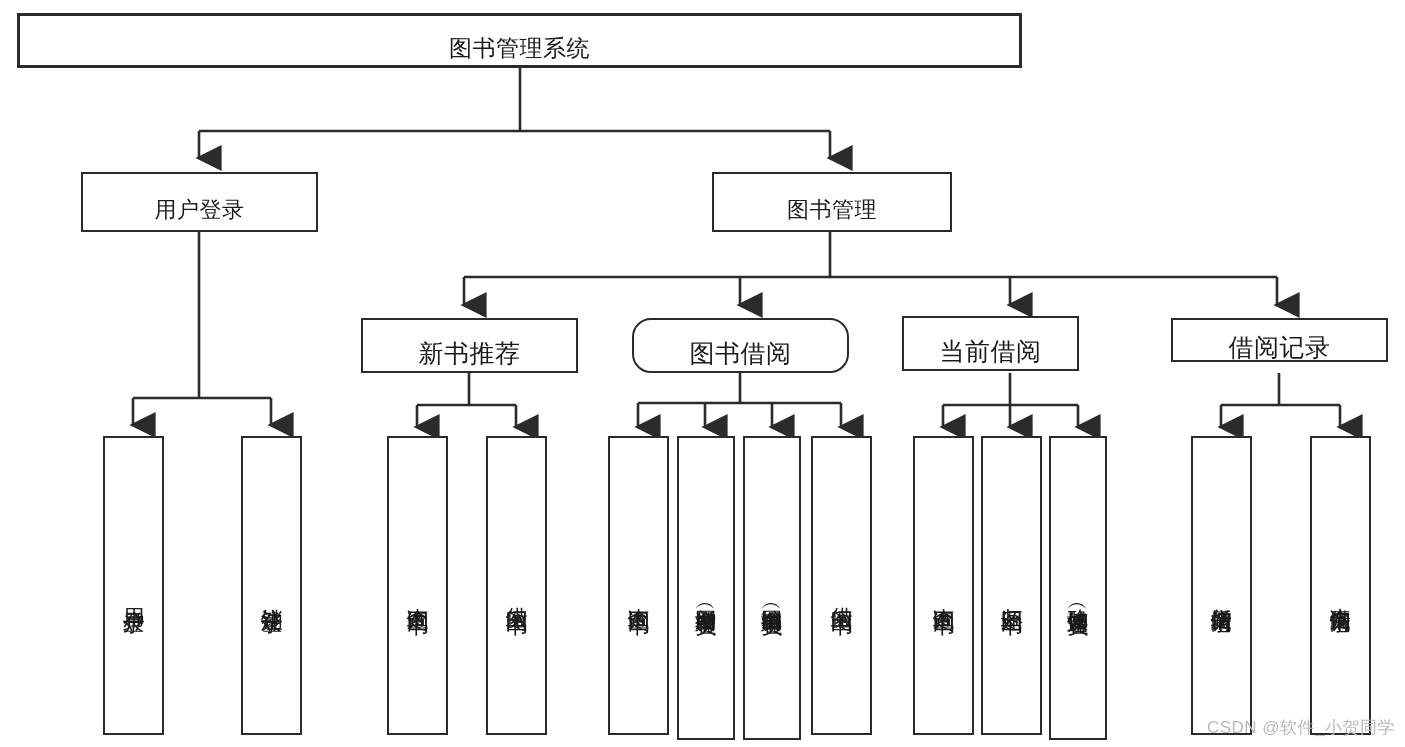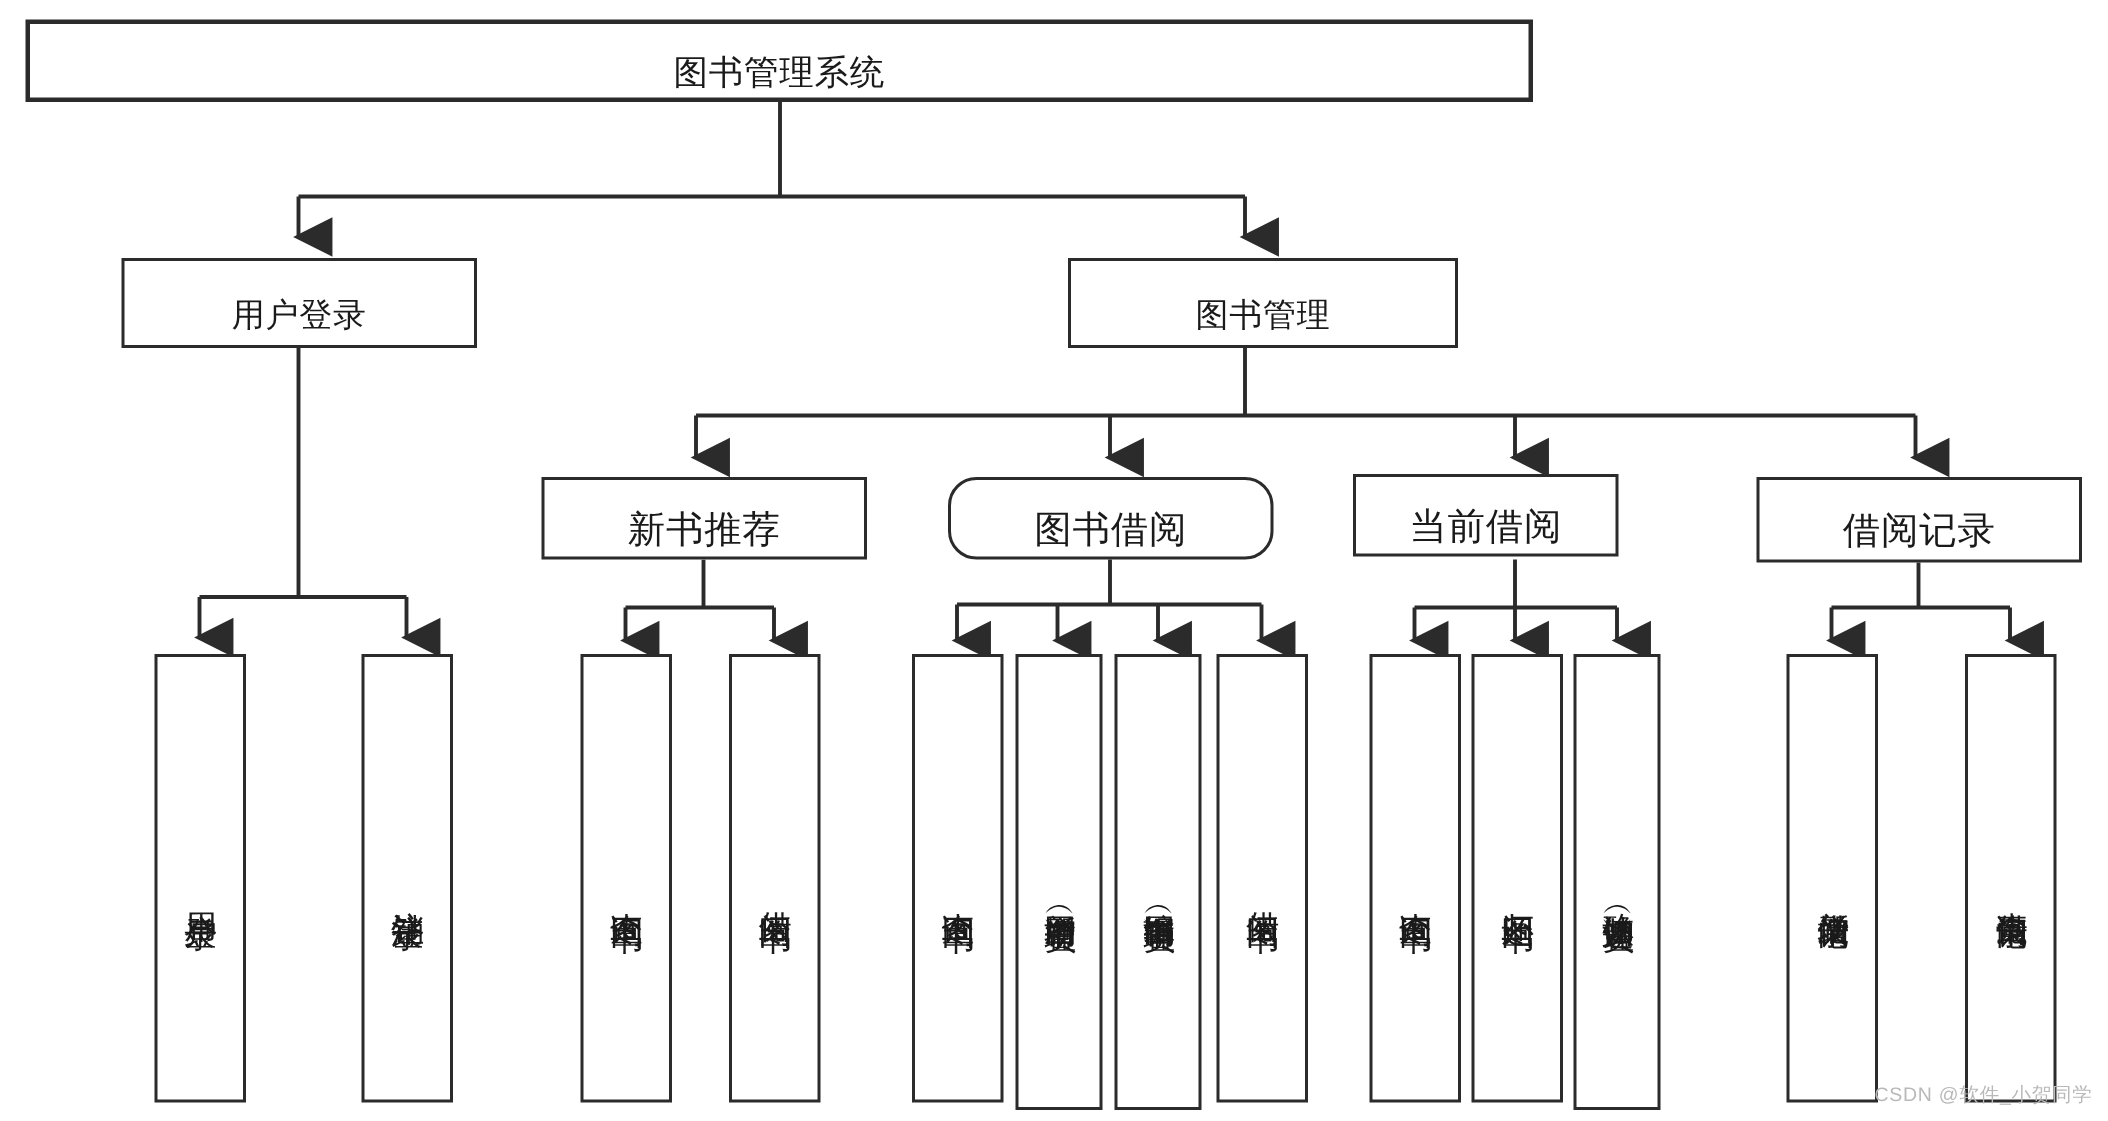--- a/index.html
+++ b/index.html
@@ -68,21 +68,21 @@
     white-space: pre-line;
   }
   .node.leaf.tall-text .lbl {
     font-size: 21px;
     letter-spacing: 1px;
   }
   #watermark {
     position: absolute;
     right: 10px;
     bottom: 8px;
-    font-size: 13px;
+    font-size: 17px;
     color: #b9b9b9;
     letter-spacing: 0.5px;
     white-space: nowrap;
     user-select: none;
   }
 </style>
 </head>
 <body>
 
 <div id="canvas">
@@ -137,34 +137,34 @@
     </g>
   </svg>
 
   <div class="node root" style="left:17px; top:13px; width:1005px; height:55px;">
     <span class="lbl">图书管理系统</span>
   </div>
 
   <div class="node lvl2" style="left:81px; top:172px; width:237px; height:60px;">
     <span class="lbl">用户登录</span>
   </div>
-  <div class="node lvl2" style="left:712px; top:172px; width:260px; height:60px;">
+  <div class="node lvl2" style="left:712px; top:172px; width:240px; height:60px;">
     <span class="lbl">图书管理</span>
   </div>
 
   <div class="node lvl3" style="left:361px; top:318px; width:217px; height:55px;">
     <span class="lbl">新书推荐</span>
   </div>
   <div class="node lvl3" style="left:632px; top:318px; width:217px; height:55px;border-radius:19px;">
     <span class="lbl">图书借阅</span>
   </div>
   <div class="node lvl3" style="left:902px; top:316px; width:177px; height:55px;">
     <span class="lbl">当前借阅</span>
   </div>
-  <div class="node lvl3" style="left:1171px; top:318px; width:217px; height:57px;">
+  <div class="node lvl3" style="left:1171px; top:318px; width:217px; height:44px;">
     <span class="lbl">借阅记录</span>
   </div>
 
   <div class="node leaf" style="left:103px; top:436px; width:61px; height:299px;">
     <span class="lbl">用户登录</span>
   </div>
   <div class="node leaf" style="left:241px; top:436px; width:61px; height:299px;">
     <span class="lbl">注销登录</span>
   </div>
 

